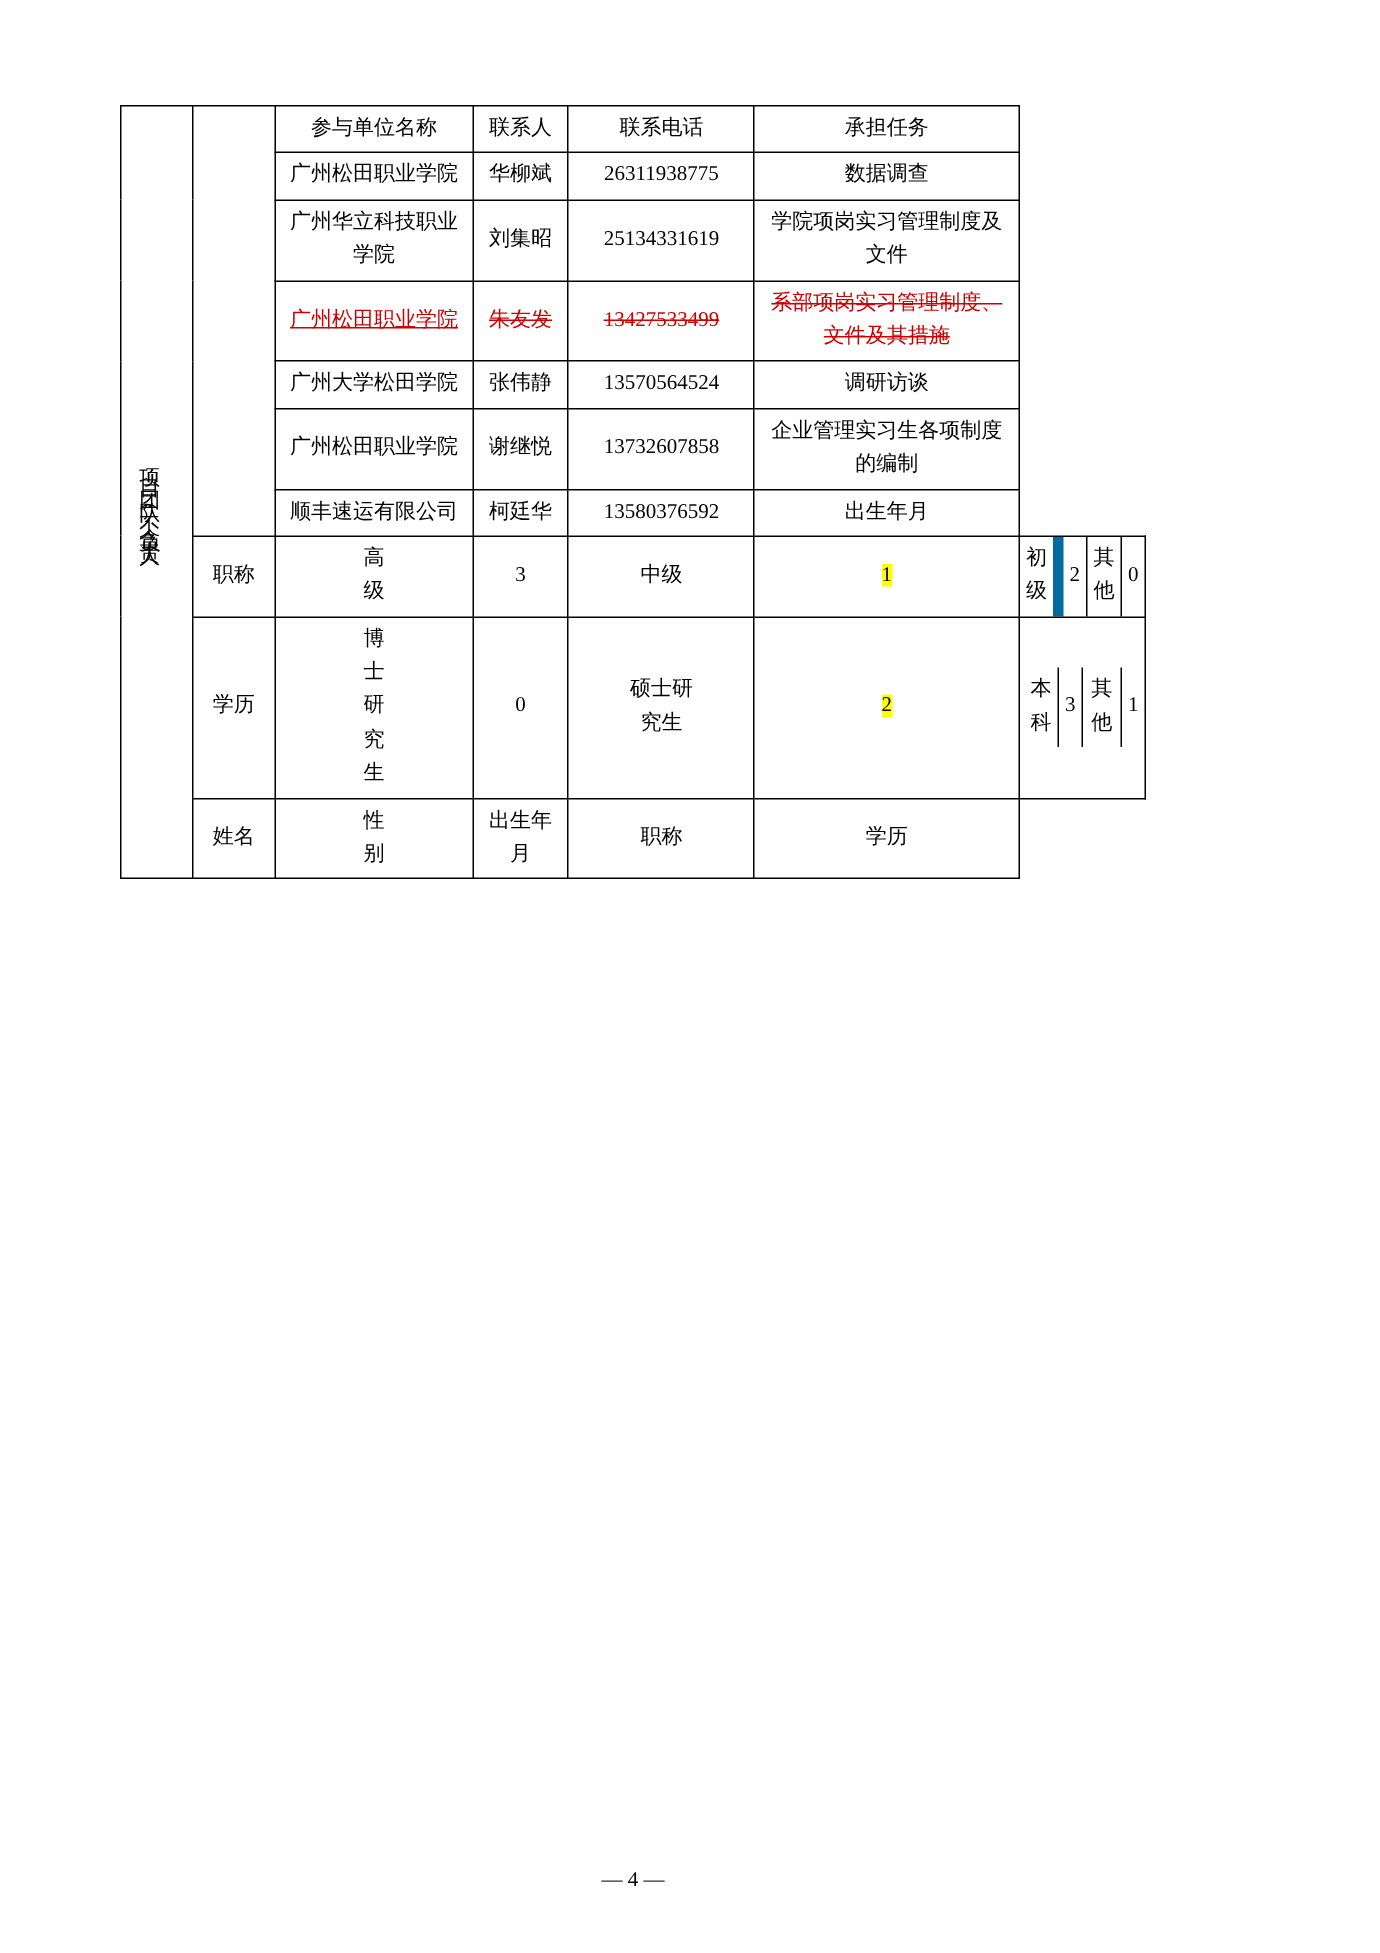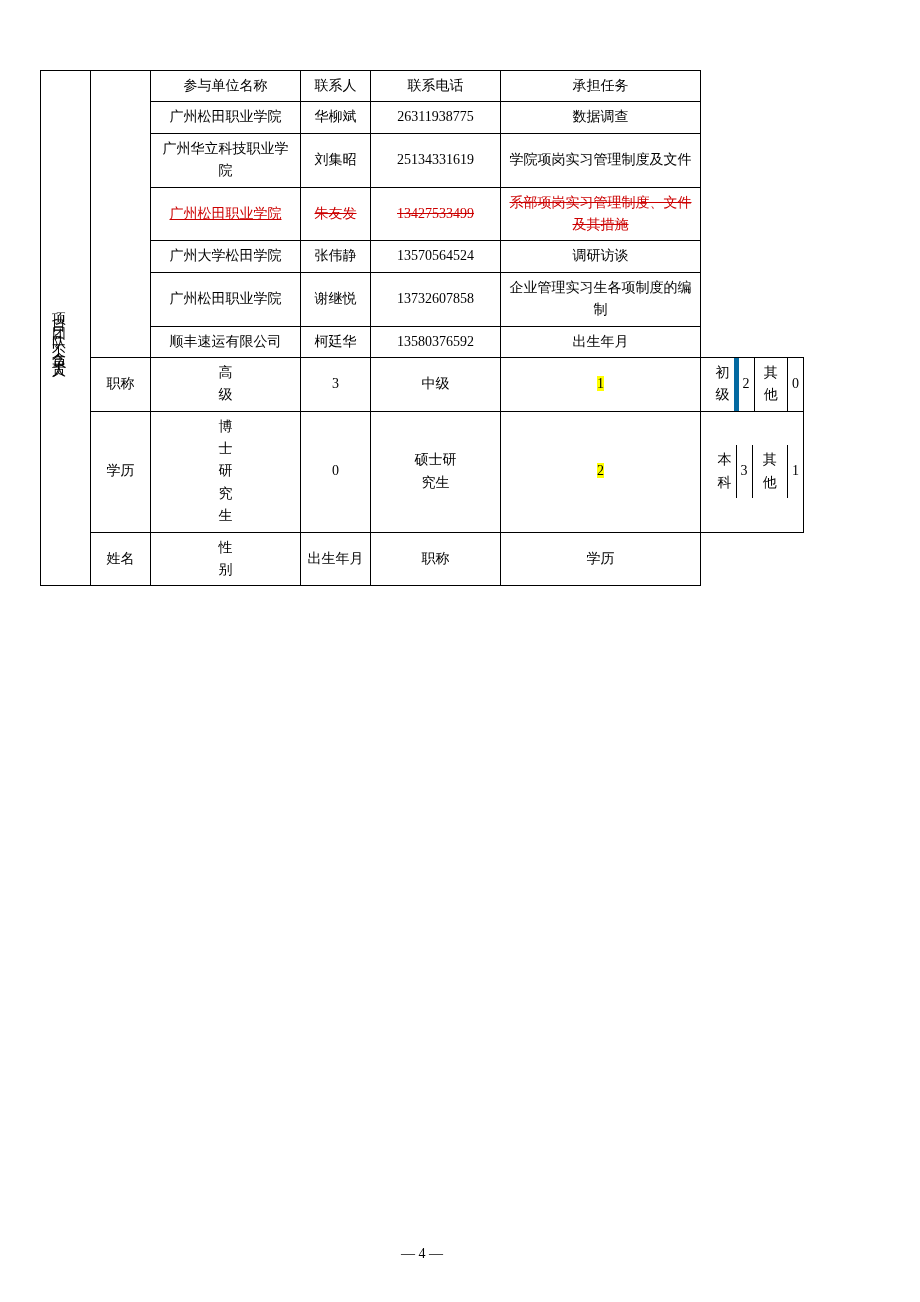--- a/index.html
+++ b/index.html
@@ -13,21 +13,21 @@
       font-size: 14px;
       color: #000;
       width: 920px;
       min-height: 1302px;
       position: relative;
     }
     .page {
       width: 844px;
       min-height: 1302px;
       background: #fff;
-      padding: 40px 40px;
+      padding: 40px 80px;
       position: relative;
     }
     .main-table {
       border-collapse: collapse;
       width: 100%;
       margin-top: 30px;
     }
     .main-table td, .main-table th {
       border: 1px solid #000;
       padding: 4px 6px;
@@ -136,21 +136,21 @@
       <tr>
         <td>职称</td>
         <td>高<br>级</td>
         <td>3</td>
         <td>中级</td>
         <td><span class="highlight-yellow">1</span></td>
         <td style="padding:0;">
           <table style="border-collapse:collapse;width:100%;height:100%;">
             <tbody>
                 <tr>
-              <td style="border:none;border-right:5px solid #0369a1;text-align:right;padding:4px;">初级</td>
+              <td style="border:none;border-right:7px solid #0369a1;text-align:right;padding:4px;">初级</td>
               <td style="border:none;border-right:1px solid #000;text-align:center;padding:4px;">2</td>
               <td style="border:none;border-right:1px solid #000;text-align:center;padding:4px;">其他</td>
               <td style="border:none;text-align:center;padding:4px;">0</td>
             </tr>
           </tbody>
             </table>
         </td>
       </tr>
 
       <tr>

